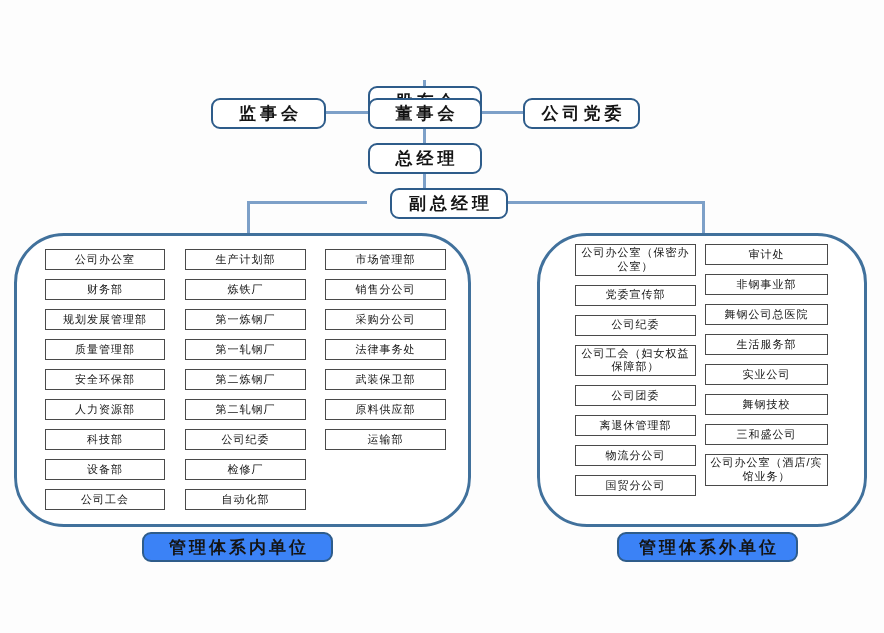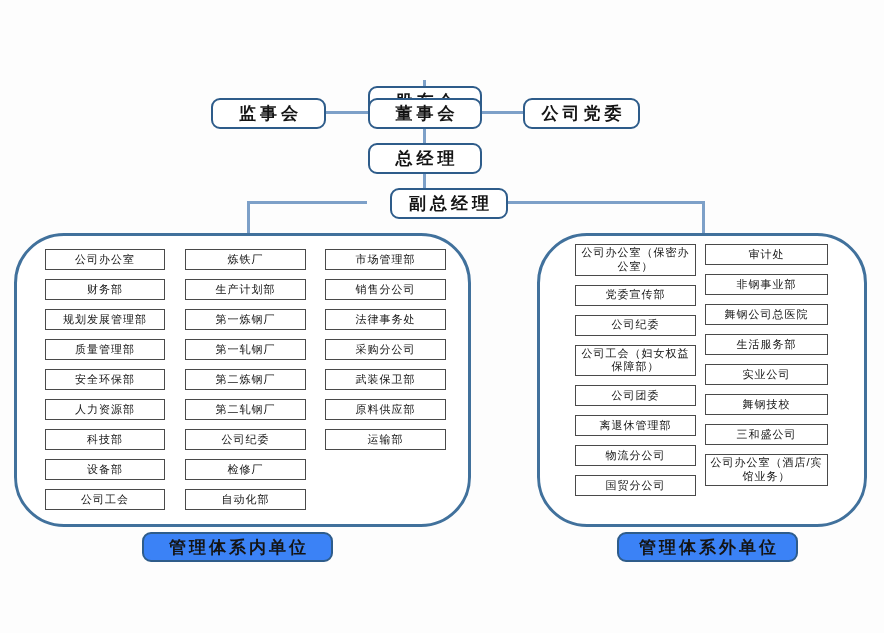--- a/index.html
+++ b/index.html
@@ -139,26 +139,26 @@
         </div>
         <div class="unit-box">
           <span>设备部</span>
         </div>
         <div class="unit-box">
           <span>公司工会</span>
         </div>
       </div>
     <div class="unit-col" style="left:168px; top:13px; width:121px;">
         <div class="unit-box">
+          <span>生产计划部</span>
+        </div>
+        <div class="unit-box">
           <span>炼铁厂</span>
         </div>
         <div class="unit-box">
-          <span>生产计划部</span>
-        </div>
-        <div class="unit-box">
           <span>第一炼钢厂</span>
         </div>
         <div class="unit-box">
           <span>第一轧钢厂</span>
         </div>
         <div class="unit-box">
           <span>第二炼钢厂</span>
         </div>
         <div class="unit-box">
           <span>第二轧钢厂</span>
@@ -174,24 +174,24 @@
         </div>
       </div>
     <div class="unit-col" style="left:308px; top:13px; width:121px;">
         <div class="unit-box">
           <span>市场管理部</span>
         </div>
         <div class="unit-box">
           <span>销售分公司</span>
         </div>
         <div class="unit-box">
+          <span>采购分公司</span>
+        </div>
+        <div class="unit-box">
           <span>法律事务处</span>
-        </div>
-        <div class="unit-box">
-          <span>采购分公司</span>
         </div>
         <div class="unit-box">
           <span>武装保卫部</span>
         </div>
         <div class="unit-box">
           <span>原料供应部</span>
         </div>
         <div class="unit-box">
           <span>运输部</span>
         </div>

